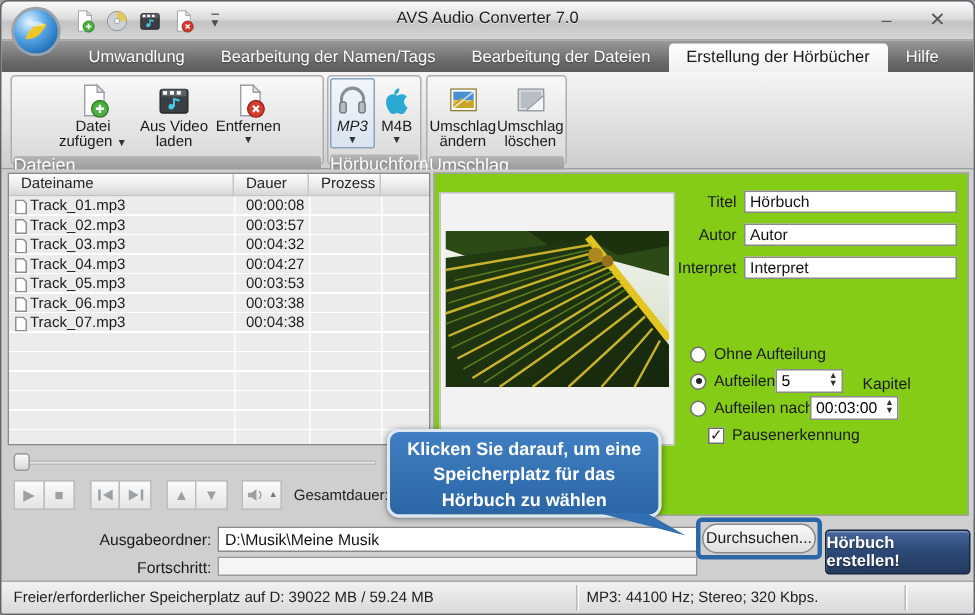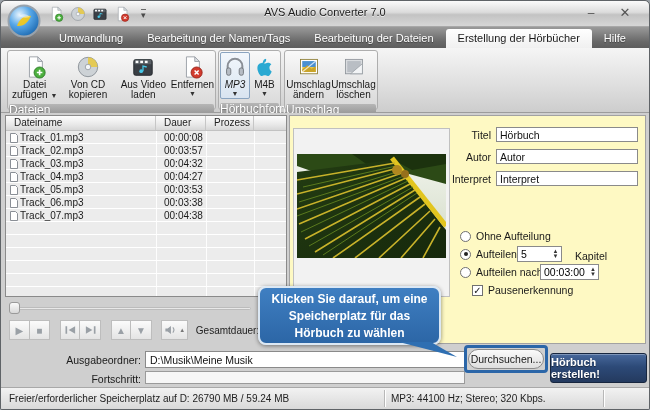--- a/index.html
+++ b/index.html
@@ -76,21 +76,21 @@
   .pbtn { width:25px; height:20px; background:linear-gradient(#fbfbfb,#e4e4e4);
     border:1px solid #bdbdbd; display:flex; align-items:center; justify-content:center;
     color:#9aa0a6; font-size:10px; }
   .pbtn + .pbtn { border-left:none; }
   .pgap { width:12px; }
   .pbtn.vol { width:32px; gap:2px; }
   .total { margin-left:8px; font-size:10px; color:#222; white-space:nowrap; }
 
   
   .rightpanel { position:absolute; left:288px; top:2px; width:357px; height:229px;
-    background:#fef9c3; border:1px solid #a2a2a2; }
+    background:#84cc16; border:1px solid #a2a2a2; }
   .photo-box { position:absolute; left:3px; top:12px; width:157px; height:169px;
     background:#f2f2f2; border:1px solid #c0c0c0; }
   .photo { position:absolute; left:3px; top:25px; width:149px; height:104px; }
   .fieldrow { position:absolute; height:16px; font-size:10.5px; }
   .flabel { position:absolute; width:80px; text-align:right; color:#1a1a1a; padding-top:2px; }
   .ffield { position:absolute; left:206px; width:142px; height:15px; background:#fff;
     border:1px solid #8a8a8a; font-size:10.5px; padding:1px 3px; color:#111; white-space:nowrap; overflow:hidden; }
   .optrow { position:absolute; left:170px; display:flex; align-items:center; font-size:10.5px; color:#1a1a1a; }
   .radio { width:11px; height:11px; border:1px solid #707070; border-radius:50%; background:#fff;
     margin-right:5px; position:relative; }
@@ -213,30 +213,20 @@
         <div class="rbtn" style="width:52px;">
           <span class="ricon">
             <svg width="24" height="24" viewBox="0 0 26 26">
                 <path d="M7 2h9l5 5v17H7z" fill="#fff" stroke="#9aa0a6"></path>
                 <path d="M16 2l5 5h-5z" fill="#dfe3e8" stroke="#9aa0a6"></path>
                 <circle cx="18" cy="19" r="6" fill="#4caf3e" stroke="#2e7d28"></circle>
                 <path d="M18 16v6M15 19h6" stroke="#fff" stroke-width="1.8"></path>
               </svg>
           </span>
           <span class="blabel"><span>Datei zufügen</span> <span class="dd">▼</span></span>
-        </div>
-        <div class="rbtn" style="width:56px;">
-          <span class="ricon">
-            <svg width="24" height="24" viewBox="0 0 26 26">
-                <circle cx="13" cy="13" r="10.5" fill="#cdd2d6" stroke="#8a9097"></circle>
-                <path d="M13 2.5A10.5 10.5 0 0 1 23.5 13L13 13z" fill="#e8c93e" opacity=".85"></path>
-                <circle cx="13" cy="13" r="3" fill="#f4f6f8" stroke="#9aa0a6"></circle>
-              </svg>
-          </span>
-          <span class="blabel">Von CD kopieren</span>
         </div>
         <div class="rbtn" style="width:56px;">
           <span class="ricon">
             <svg width="24" height="24" viewBox="0 0 26 26">
                 <rect x="3" y="5" width="20" height="17" rx="2" fill="#3a3f45" stroke="#23272b"></rect>
                 <rect x="4" y="5" width="18" height="5" fill="#5a6066"></rect>
                 <rect x="5" y="6.2" width="3" height="2.6" fill="#fff"></rect>
                 <rect x="10" y="6.2" width="3" height="2.6" fill="#fff"></rect>
                 <rect x="15" y="6.2" width="3" height="2.6" fill="#fff"></rect>
                 <circle cx="11" cy="17.5" r="2" fill="#46c8e8"></circle>
@@ -516,21 +506,21 @@
   <div class="blabel-row" style="left:0; top:353px;">Ausgabeordner:</div>
   <div class="folder-field">D:\Musik\Meine Musik</div>
   <div class="browse-outline">
     <div class="browse-btn">Durchsuchen...</div>
   </div>
   <div class="create-btn">Hörbuch erstellen!</div>
   <div class="blabel-row" style="left:0; top:372px;">Fortschritt:</div>
   <div class="progress-bar"></div>
 
   <div class="statusbar">
-    <div class="sb-left">Freier/erforderlicher Speicherplatz auf D: 26790 MB / 59.24 MB</div>
+    <div class="sb-left">Freier/erforderlicher Speicherplatz auf D: 39022 MB / 59.24 MB</div>
     <div class="sb-sep" style="left:383px;"></div>
     <div class="sb-mid">MP3: 44100 Hz; Stereo; 320 Kbps.</div>
     <div class="sb-sep" style="left:602px;"></div>
   </div>
 
   <div class="callout">
     <div>Klicken Sie darauf, um eine</div>
     <div>Speicherplatz für das</div>
     <div>Hörbuch zu wählen</div>
   </div>

